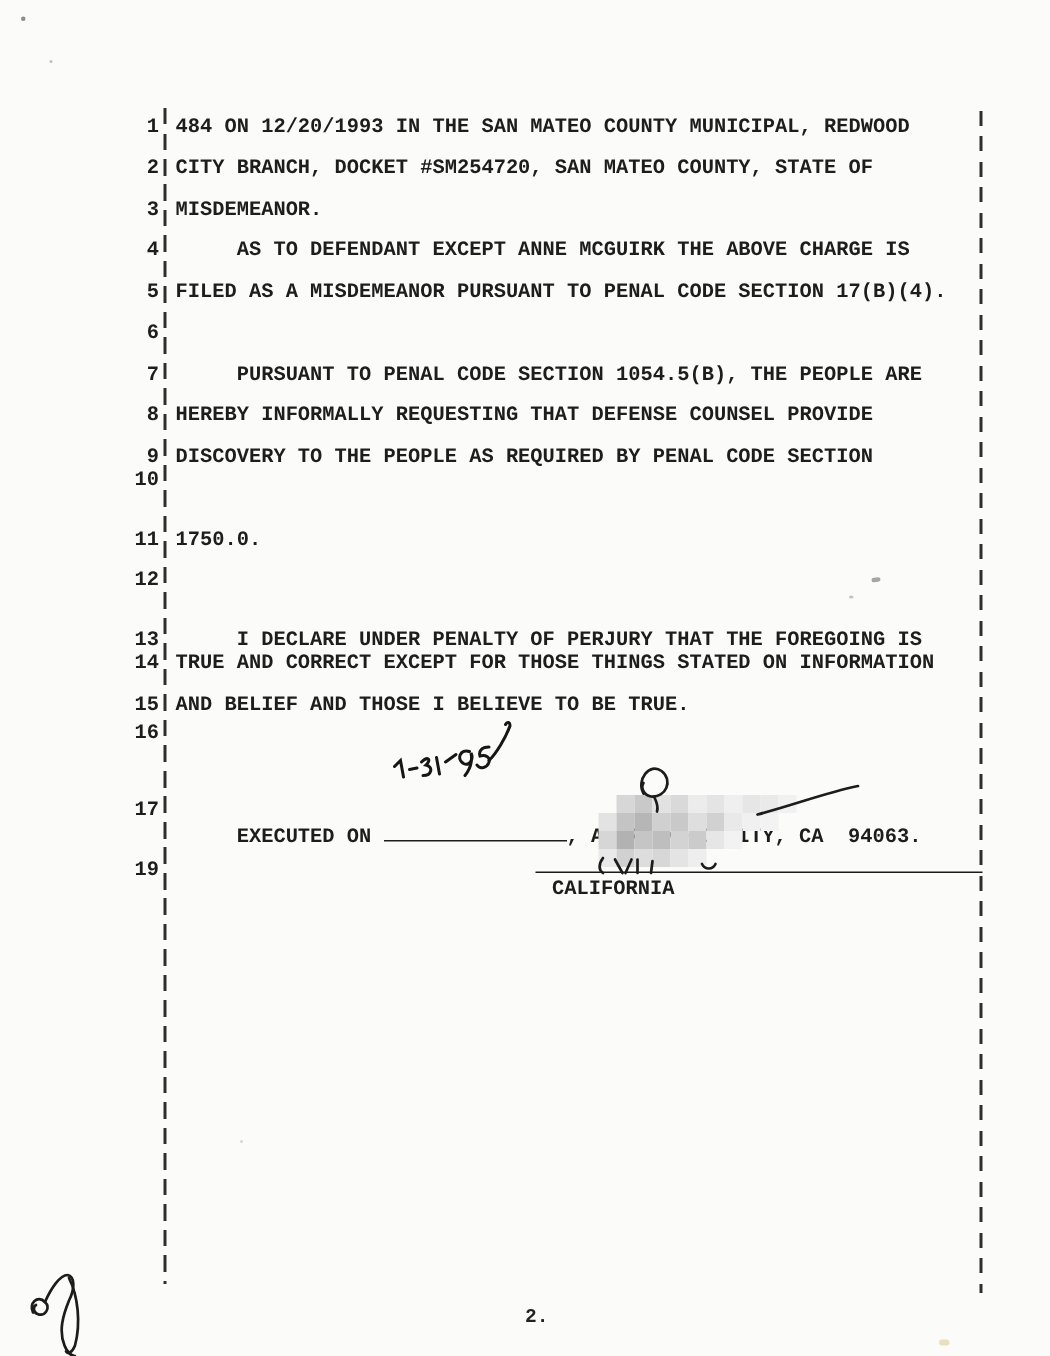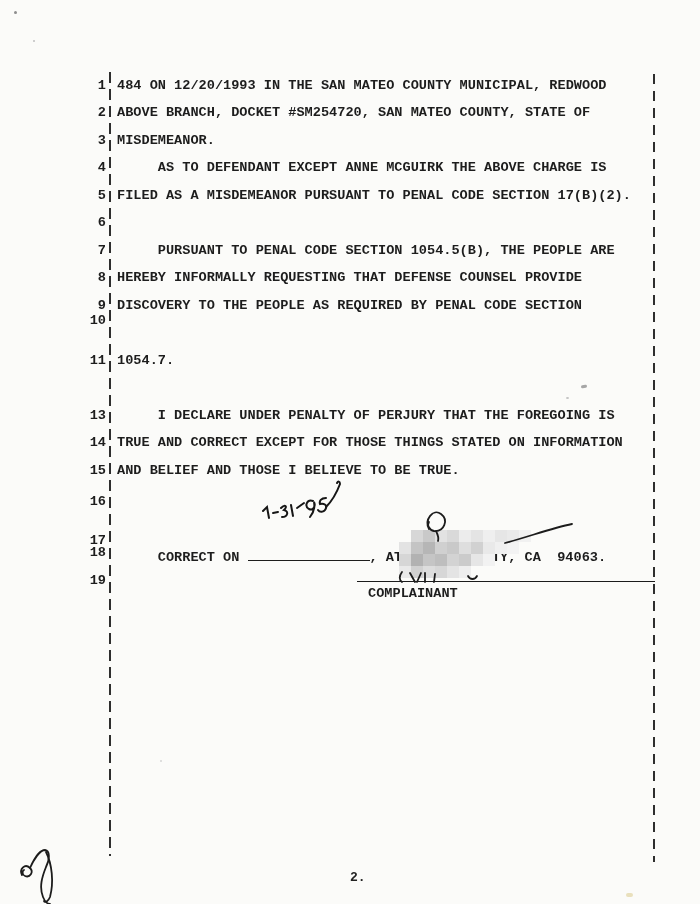--- a/index.html
+++ b/index.html
@@ -56,41 +56,41 @@
 </style>
 </head>
 <body>
 
 <div id="page">
 
   <div class="vrule" id="vrule-left"></div>
   <div class="vrule" id="vrule-right"></div>
 
   <div class="row" style="top:78px"><span class="num">1</span><span class="txt">484 ON 12/20/1993 IN THE SAN MATEO COUNTY MUNICIPAL, REDWOOD</span></div>
-  <div class="row" style="top:105px"><span class="num">2</span><span class="txt">ABOVE BRANCH, DOCKET #SM254720, SAN MATEO COUNTY, STATE OF</span></div>
+  <div class="row" style="top:105px"><span class="num">2</span><span class="txt">CITY BRANCH, DOCKET #SM254720, SAN MATEO COUNTY, STATE OF</span></div>
   <div class="row" style="top:133px"><span class="num">3</span><span class="txt">MISDEMEANOR.</span></div>
   <div class="row" style="top:160px"><span class="num">4</span><span class="txt">     AS TO DEFENDANT EXCEPT ANNE MCGUIRK THE ABOVE CHARGE IS</span></div>
-  <div class="row" style="top:188px"><span class="num">5</span><span class="txt">FILED AS A MISDEMEANOR PURSUANT TO PENAL CODE SECTION 17(B)(2).</span></div>
+  <div class="row" style="top:188px"><span class="num">5</span><span class="txt">FILED AS A MISDEMEANOR PURSUANT TO PENAL CODE SECTION 17(B)(4).</span></div>
   <div class="row" style="top:215px"><span class="num">6</span><span class="txt"></span></div>
   <div class="row" style="top:243px"><span class="num">7</span><span class="txt">     PURSUANT TO PENAL CODE SECTION 1054.5(B), THE PEOPLE ARE</span></div>
   <div class="row" style="top:270px"><span class="num">8</span><span class="txt">HEREBY INFORMALLY REQUESTING THAT DEFENSE COUNSEL PROVIDE</span></div>
   <div class="row" style="top:298px"><span class="num">9</span><span class="txt">DISCOVERY TO THE PEOPLE AS REQUIRED BY PENAL CODE SECTION</span></div>
   <div class="row" style="top:313px"><span class="num">10</span></div>
-  <div class="row" style="top:353px"><span class="num">11</span><span class="txt">1054.7.</span></div>
-  <div class="row" style="top:408px"><span class="num">13</span><span class="txt">     I DECLARE UNDER PENALTY OF PERJURY THAT THE FOREGOING IS</span></div>
+  <div class="row" style="top:353px"><span class="num">11</span><span class="txt">1750.0.</span></div>
+  <div class="row" style="top:380px"><span class="num">12</span><span class="txt"></span></div>
+  <div class="row" style="top:420px"><span class="num">13</span><span class="txt">     I DECLARE UNDER PENALTY OF PERJURY THAT THE FOREGOING IS</span></div>
   <div class="row" style="top:435px"><span class="num">14</span><span class="txt">TRUE AND CORRECT EXCEPT FOR THOSE THINGS STATED ON INFORMATION</span></div>
   <div class="row" style="top:463px"><span class="num">15</span><span class="txt">AND BELIEF AND THOSE I BELIEVE TO BE TRUE.</span></div>
-  <div class="row" style="top:494px"><span class="num">16</span><span class="txt"></span></div>
+  <div class="row" style="top:482px"><span class="num">16</span><span class="txt"></span></div>
 
   <div class="row" style="top:518px">
     <span class="num">17</span>
-    <span class="txt"><span>     CORRECT ON </span><span class="blank-line"></span><span>, AT REDWOOD CITY, CA  94063.</span></span>
+    <span class="txt"><span>     EXECUTED ON </span><span class="blank-line"></span><span>, AT REDWOOD CITY, CA  94063.</span></span>
   </div>
 
-  <div class="row" style="top:545px"><span class="num">18</span><span class="txt"></span></div>
   <div class="row" style="top:573px"><span class="num">19</span><span class="txt"></span></div>
 
   <svg class="ink" style="left:252px;top:476px" width="105" height="50" viewBox="0 0 105 50" aria-label="1-31-95">
     <g fill="none" stroke="#161616" stroke-width="2" stroke-linecap="round">
       <path d="M 11 35 L 15 31 L 17 42"></path>
       <path d="M 21 37 L 26 36"></path>
       <path d="M 29 32 C 33 28, 36 30, 32 34 C 37 35, 36 41, 30 41"></path>
       <path d="M 39 29 L 41 40"></path>
       <path d="M 45 32 L 52 27"></path>
       <path d="M 61 25 C 55 23, 52 30, 57 33 C 61 35, 64 30, 62 26 C 63 31, 62 36, 58 41"></path>
@@ -144,21 +144,21 @@
       <path d="M 62 77 C 59 81, 59 85, 62 87"></path>
       <path d="M 70 78 L 75 87"></path>
       <path d="M 77 87 L 81 78"></path>
       <path d="M 85 78 L 85 87"></path>
       <path d="M 95 79 L 94 87"></path>
       <path d="M 128 81 C 130 85, 135 85, 137 81"></path>
     </g>
   </svg>
 
   <div id="sig-line"></div>
-  <div id="complainant">COMPLAINANT</div>
+  <div id="complainant">CALIFORNIA</div>
 
   <svg class="ink" style="left:12px;top:842px" width="52" height="62" viewBox="0 0 52 62">
     <g fill="none" stroke="#1c1c1c" stroke-width="1.8" stroke-linecap="round">
       <path d="M 10 33 C 7 27, 13 21, 18 26 C 22 30, 18 36, 13 34 C 10 33, 10 29, 12 28"></path>
       <path d="M 18 26 C 22 17, 28 8, 33 8 C 38 9, 38 17, 34 25 C 30 35, 27 45, 31 55 C 33 60, 36 62, 38 62"></path>
       <path d="M 34 10 C 40 22, 42 40, 38 55 C 36 60, 33 61, 32 59"></path>
     </g>
   </svg>
 
   <div id="page-num">2.</div>

